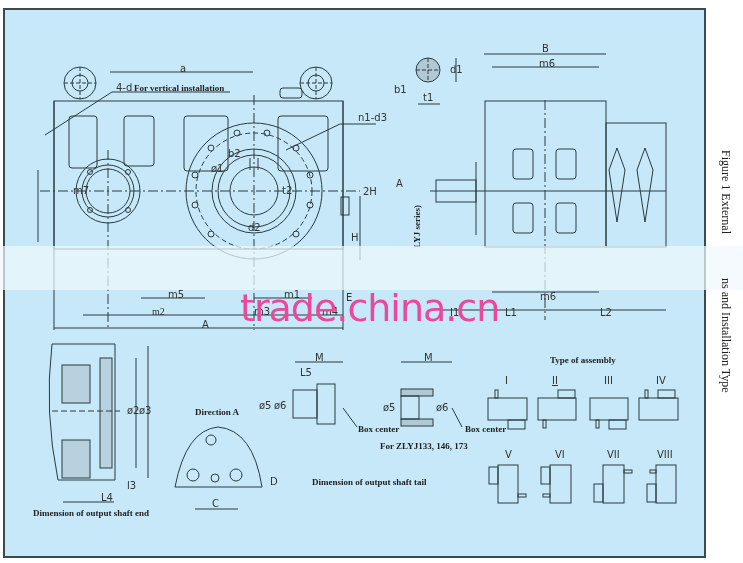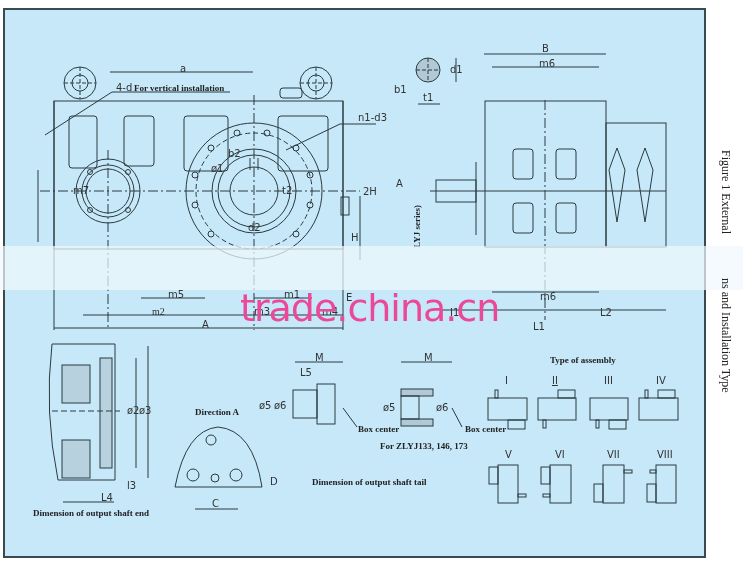--- a/index.html
+++ b/index.html
@@ -206,21 +206,21 @@
 <span class="lbl dim" style="left:394px;top:84px;">b1</span>
 <span class="lbl dim" style="left:423px;top:92px;">t1</span>
 <span class="lbl dim" style="left:450px;top:64px;">d1</span>
 
 <span class="lbl dim" style="left:542px;top:43px;">B</span>
 <span class="lbl dim" style="left:539px;top:58px;">m6</span>
 <span class="lbl dim" style="left:396px;top:178px;">A</span>
 <span class="lbl bold" style="left:412px;top:248px;transform:rotate(-90deg);transform-origin:left top;">LYJ series)</span>
 <span class="lbl dim" style="left:540px;top:291px;">m6</span>
 <span class="lbl dim" style="left:450px;top:307px;">I1</span>
-<span class="lbl dim" style="left:505px;top:321px;margin-left:28px;">L1</span>
+<span class="lbl dim" style="left:505px;top:307px;">L1</span>
 <span class="lbl dim" style="left:600px;top:307px;">L2</span>
 
 <span class="lbl dim" style="left:127px;top:405px;">ø2</span>
 <span class="lbl dim" style="left:139px;top:405px;">ø3</span>
 <span class="lbl dim" style="left:127px;top:480px;">l3</span>
 <span class="lbl dim" style="left:83px;top:492px;margin-left:18px;">L4</span>
 <span class="lbl bold" style="left:33px;top:508px;">Dimension of output shaft end</span>
 
 <span class="lbl bold" style="left:195px;top:407px;">Direction A</span>
 <span class="lbl dim" style="left:212px;top:498px;">C</span>

